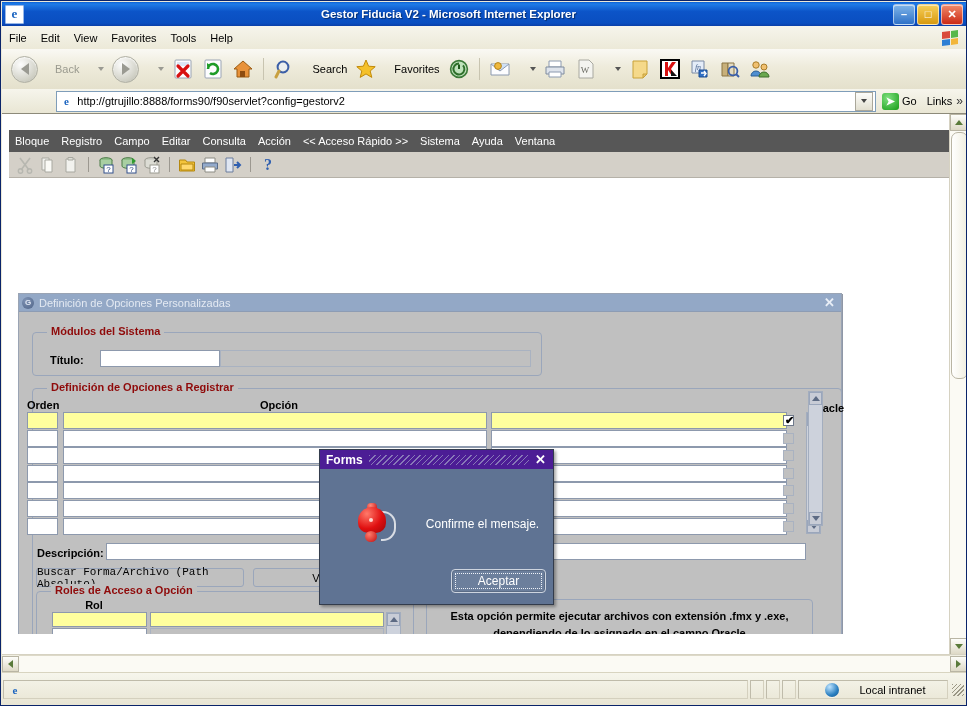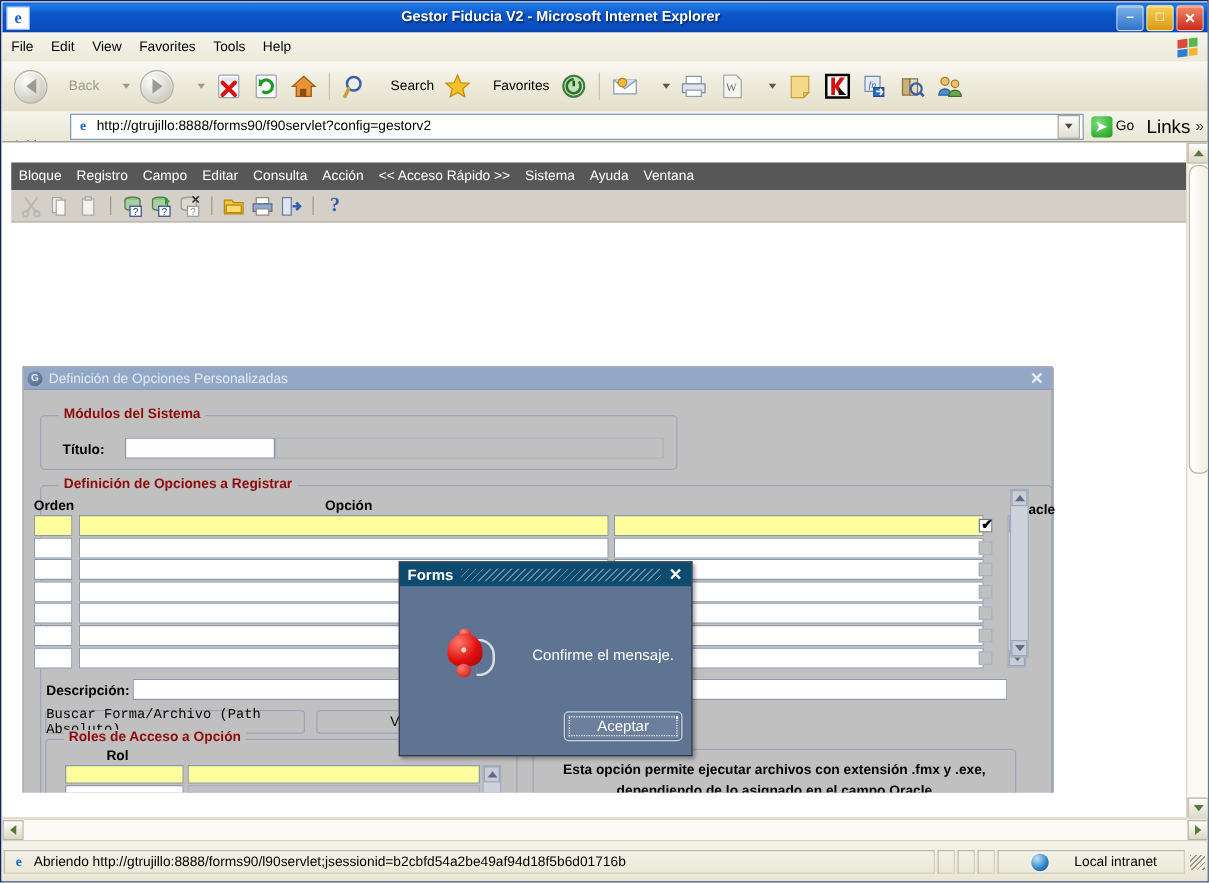--- a/index.html
+++ b/index.html
@@ -88,21 +88,21 @@
     display:flex;align-items:center;gap:4px;padding:0 2px;margin-right:0;
   }
   .addr-ie{width:14px;height:14px;background:#fff;display:flex;align-items:center;justify-content:center;
     font-size:11px;color:#1b64c0;font-weight:bold;font-family:"Liberation Serif",serif;}
   .addr-url{font-size:11px;color:#000;white-space:nowrap;overflow:hidden;}
   .addr-drop{width:16px;height:17px;background:linear-gradient(to bottom,#fdfdfa,#e2dfd0);
     border:1px solid #aaa79a;display:flex;align-items:center;justify-content:center;margin-left:auto;}
   .go-btn{display:flex;align-items:center;gap:3px;padding:0 6px;}
   .go-arrow{width:17px;height:17px;background:radial-gradient(circle at 35% 30%,#7fe07f,#179c17);
     border-radius:3px;display:flex;align-items:center;justify-content:center;color:#fff;font-size:11px;font-weight:bold;}
-  .links-lbl{font-size:15px;color:#000;padding:0 4px;text-align:center;}
+  .links-lbl{font-size:11px;color:#000;padding:0 4px;text-align:center;}
   .chev{font-size:12px;color:#333;padding-right:4px;}
 
   
   .pagearea{
     position:absolute;left:1px;top:112px;width:965px;height:541px;
     background:#fff;border-top:1px solid #8d8a7a;box-sizing:border-box;
     overflow:hidden;
   }
   .page-vscroll{
     position:absolute;right:0;top:0;width:17px;height:541px;background:#f1efe2;
@@ -168,21 +168,21 @@
   .ftri-u{width:0;height:0;border-left:4px solid transparent;border-right:4px solid transparent;border-bottom:5px solid #5d6b84;}
   .ftri-d{width:0;height:0;border-left:4px solid transparent;border-right:4px solid transparent;border-top:5px solid #5d6b84;}
   .infotext{position:absolute;text-align:center;font-weight:bold;font-size:11px;color:#000;line-height:16px;}
 
   
   .alert{
     position:absolute;left:317px;top:335px;width:235px;height:156px;
     background:#5f7393;border:1px solid #333c4c;box-sizing:border-box;
     box-shadow:2px 2px 3px rgba(0,0,0,.35);z-index:50;
   }
-  .alert-title{height:19px;background:#0c4a6e;display:flex;align-items:center;}
+  .alert-title{height:19px;background:#4c1d95;display:flex;align-items:center;}
   .alert-title-text{color:#fff;font-size:12px;font-weight:bold;margin-left:6px;}
   .alert-hatch{flex:1;height:10px;margin:0 6px;opacity:.55;
     background-image:repeating-linear-gradient(135deg,#b9c3d4 0 1px,transparent 1px 4px);}
   .alert-x{color:#fff;font-size:13px;font-weight:bold;margin-right:7px;line-height:1;cursor:default;}
   .alert-body{position:relative;height:136px;}
   .bell{position:absolute;left:36px;top:38px;width:34px;height:36px;}
   .bell-dome{position:absolute;left:2px;top:0;width:28px;height:26px;border-radius:14px 14px 10px 10px;
     background:radial-gradient(circle at 32% 26%,#ff7a6a,#e00f10 55%,#9d0608);}
   .bell-top{position:absolute;left:11px;top:-4px;width:10px;height:8px;border-radius:5px;
     background:radial-gradient(circle at 35% 30%,#ff8a7a,#c10a0c);}
@@ -675,21 +675,20 @@
     </div>
     <div class="hs-track"></div>
     <div class="hs-btn">
       <span style="width:0;height:0;border-top:4px solid transparent;border-bottom:4px solid transparent;border-left:5px solid #5a7a3a;"></span>
     </div>
   </div>
 
   <div class="statusbar">
     <div class="st-pane st-main">
       <span class="st-ie">e</span>
-      <span class="st-text">Abriendo http://gtrujillo:8888/forms90/l90servlet;jsessionid=b2cbfd54a2be49af94d18f5b6d01716b</span>
     </div>
     <div class="st-pane st-small"></div>
     <div class="st-pane st-small"></div>
     <div class="st-pane st-small"></div>
     <div class="st-pane st-zone">
       <span class="globe"></span>
       <span class="st-text">Local intranet</span>
     </div>
     <div class="grip"></div>
   </div>

